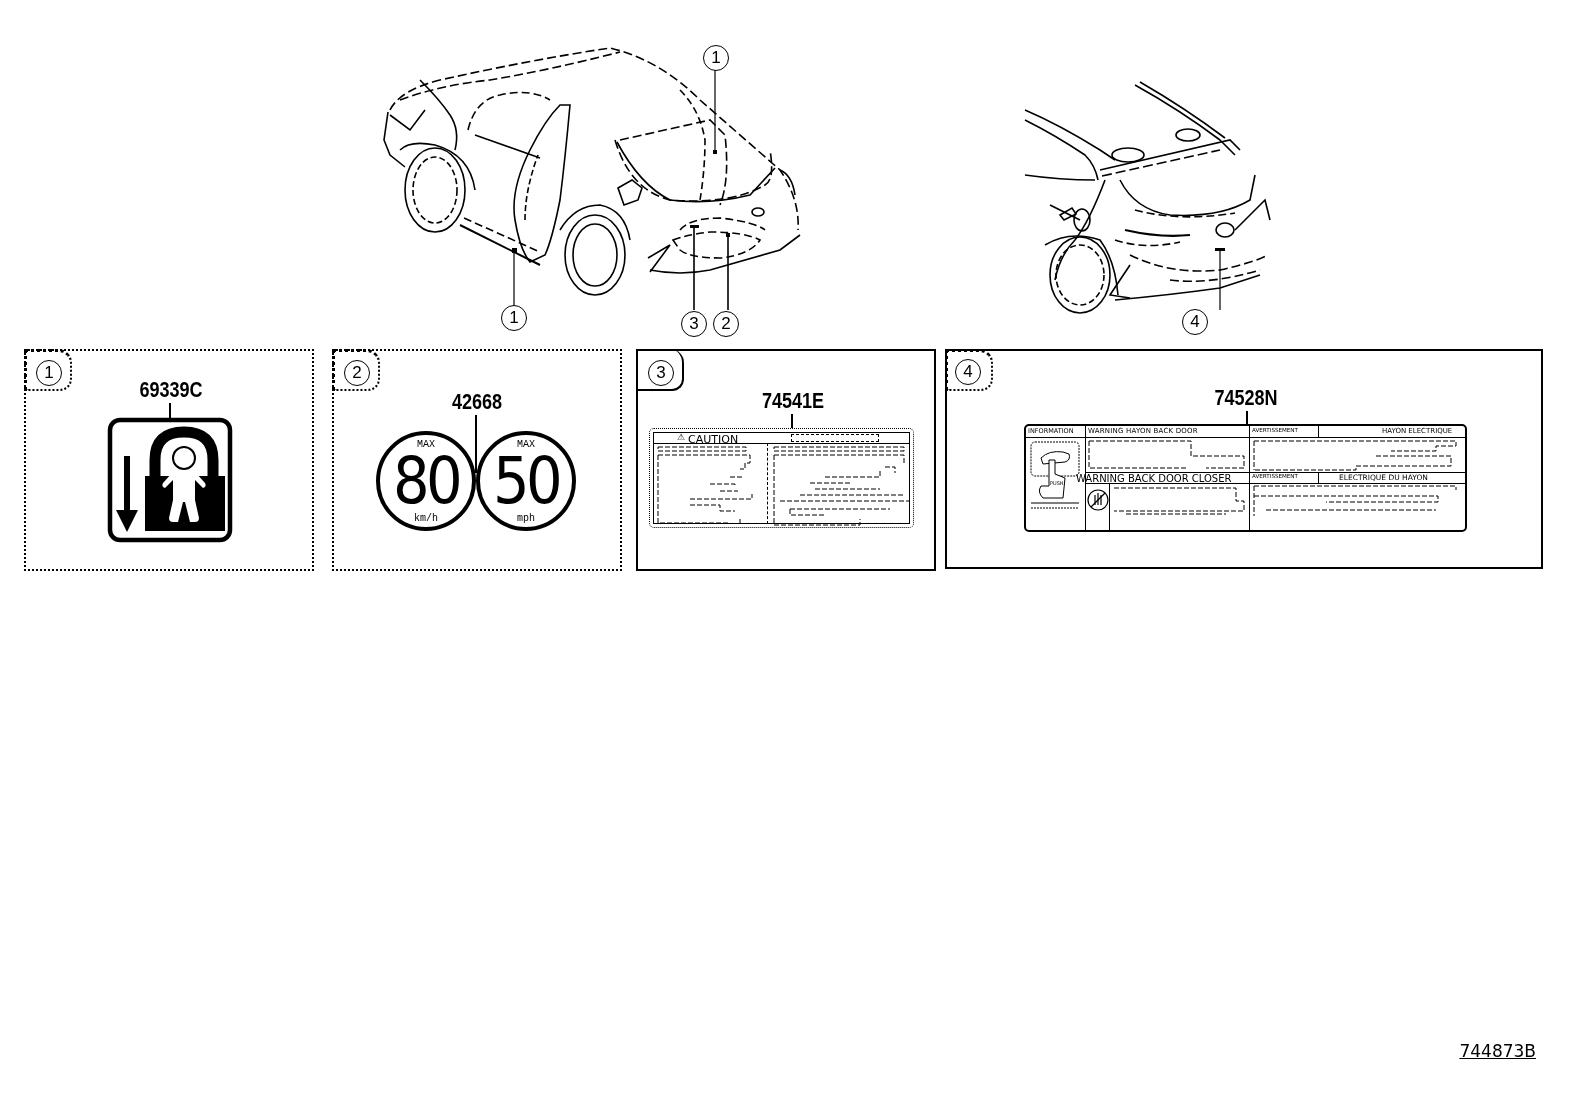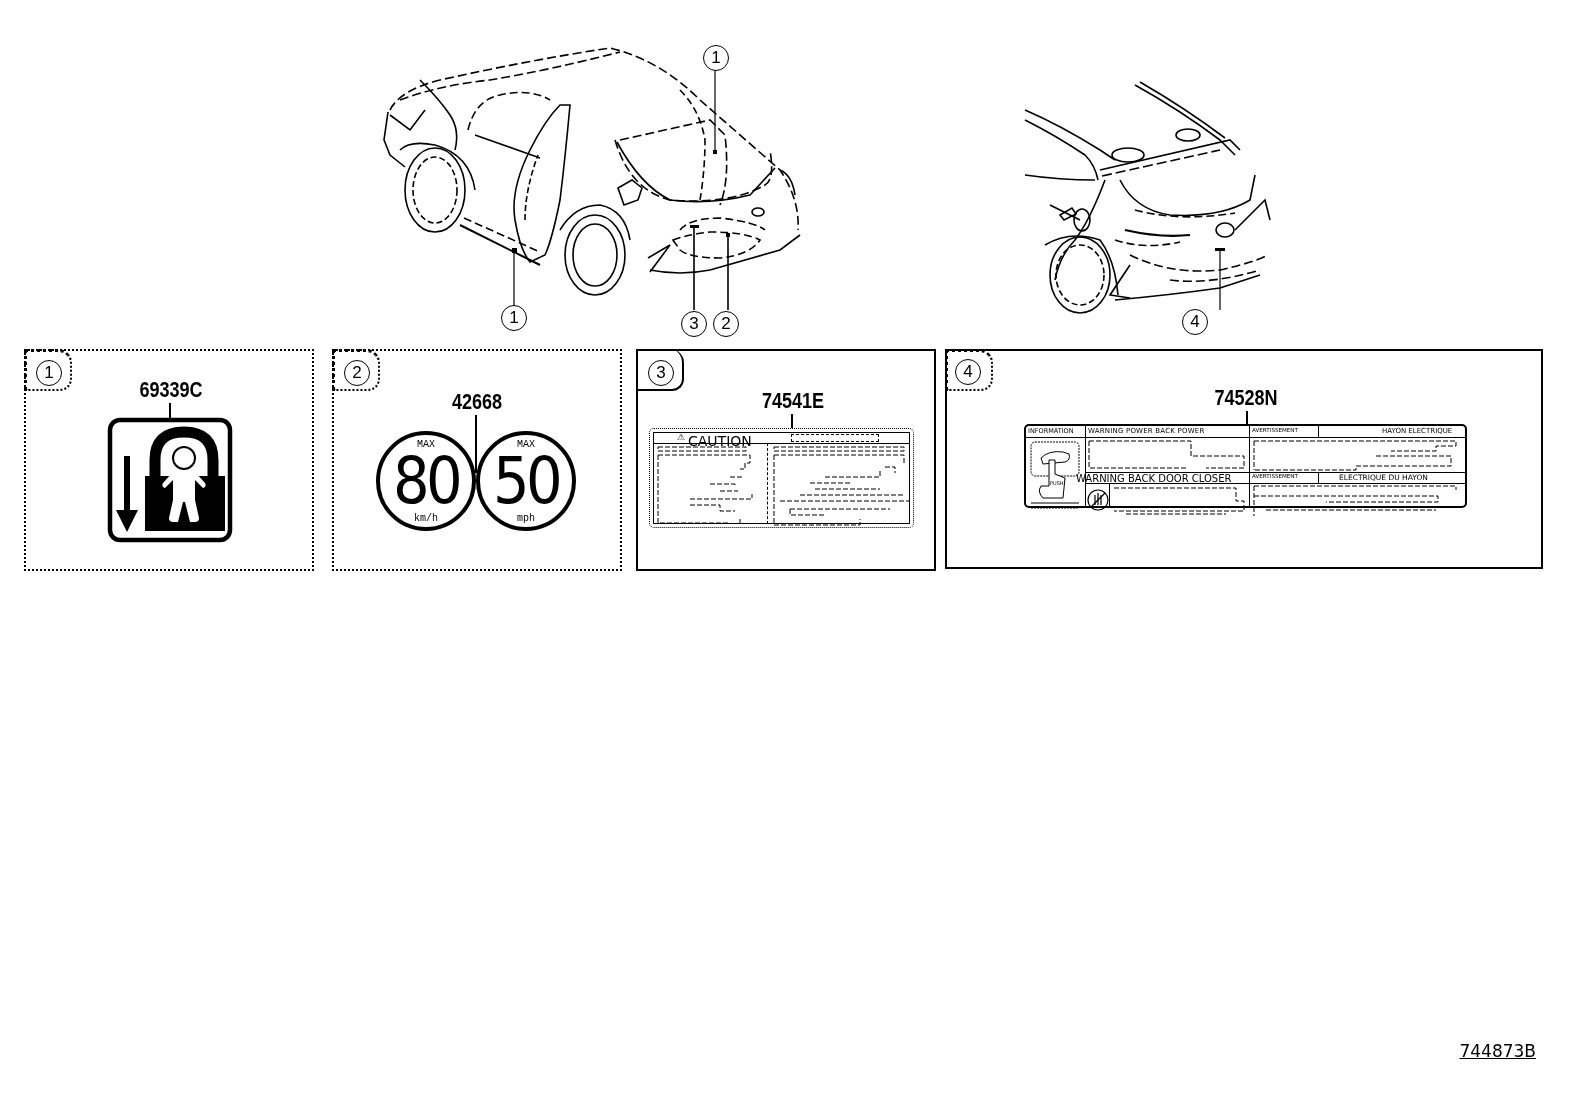--- a/index.html
+++ b/index.html
@@ -175,53 +175,53 @@
   <div class="tab"></div>
   <div class="circle-num" style="left:10px;top:9px;">3</div>
   <div class="part-no" style="left:110px;top:37px;width:90px;">74541E</div>
   <div class="leader" style="left:153px;top:63px;height:14px;"></div>
 
   <div class="abs" style="left:11px;top:77px;width:265px;height:100px;border:1.8px dotted #000;border-radius:5px;box-sizing:border-box;">
     <div class="abs" style="left:3px;right:3px;top:3px;bottom:3px;border:1px solid #000;"></div>
     <div class="abs" style="left:3px;right:3px;top:14px;height:0;border-top:1px solid #000;"></div>
     <div class="abs" style="left:117px;top:14px;bottom:3px;width:0;border-left:1px dashed #000;"></div>
     <div class="abs" style="left:27px;top:3px;font-size:9px;line-height:11px;">⚠</div>
-    <div class="lbl-small" style="left:38px;top:4px;font-size:14px;">CAUTION</div>
+    <div class="lbl-small" style="left:38px;top:4px;font-size:11px;">CAUTION</div>
     <div class="abs" style="left:141px;top:5px;width:86px;height:6px;border:1px dashed #000;"></div>
     <svg style="left:0;top:0;" width="265" height="100" viewBox="0 0 265 100" fill="none" stroke="#000" stroke-width="1" stroke-dasharray="5 2">
       <rect x="8" y="18" width="88" height="4"></rect>
       <path d="M8 26 H100 V34 H95 V40 H90"></path>
       <path d="M8 26 V96"></path>
       <path d="M80 48 H92 M60 55 H85 V58 M70 62 H88 M40 70 H102 V65 M40 76 H70 V82 H85 M10 94 H80 M90 90 V96"></path>
       <rect x="124" y="18" width="130" height="4"></rect>
       <path d="M124 26 H254 V34 M235 38 H245 V44 M175 48 H230 V40 M160 54 H200 M165 60 H230 M150 66 H255 M130 72 H260 M140 80 H240 M140 80 V86 H175 M124 96 H210 V90 M124 26 V96"></path>
     </svg>
   </div>
 </div>
 
 <div class="panel solid" style="left:945px;top:349px;width:598px;height:220px;">
   <div class="tab" style="border-style:dotted;"></div>
   <div class="circle-num" style="left:8px;top:8px;">4</div>
   <div class="part-no" style="left:254px;top:34px;width:90px;">74528N</div>
   <div class="leader" style="left:299px;top:60px;height:14px;"></div>
 
-  <div class="abs" style="left:77px;top:73px;width:443px;height:84px;border:2px solid #000;border-radius:5px;box-sizing:border-box;">
+  <div class="abs" style="left:77px;top:73px;width:443px;height:108px;border:2px solid #000;border-radius:5px;box-sizing:border-box;">
 
     <div class="abs" style="left:59px;top:0;bottom:0;border-left:1px solid #000;"></div>
     <div class="abs" style="left:223px;top:0;bottom:0;border-left:1px solid #000;"></div>
     <div class="abs" style="left:0;width:59px;top:11px;border-top:1px solid #000;"></div>
     <div class="abs" style="left:59px;right:0;top:11px;border-top:1px solid #000;"></div>
     <div class="abs" style="left:59px;right:0;top:46px;border-top:1px solid #000;"></div>
     <div class="abs" style="left:59px;right:0;top:57px;border-top:1px solid #000;"></div>
     <div class="abs" style="left:292px;top:0;height:11px;border-left:1px solid #000;"></div>
     <div class="abs" style="left:292px;top:46px;height:11px;border-left:1px solid #000;"></div>
     <div class="abs" style="left:83px;top:57px;bottom:0;border-left:1px solid #000;"></div>
 
     <div class="lbl-small" style="left:2px;top:1px;font-size:6.5px;">INFORMATION</div>
-    <div class="lbl-small" style="left:62px;top:1px;font-size:7px;letter-spacing:0.2px;">WARNING POWER BACK POWER</div>
+    <div class="lbl-small" style="left:62px;top:1px;font-size:7px;letter-spacing:0.2px;">WARNING HAYON BACK DOOR</div>
     <div class="lbl-small" style="left:226px;top:1px;font-size:5.6px;">AVERTISSEMENT</div>
     <div class="lbl-small" style="left:328px;top:1px;font-size:7px;padding-left:28px;">HAYON ELECTRIQUE</div>
     <div class="lbl-small" style="left:50px;top:47px;font-size:10px;">WARNING BACK DOOR CLOSER</div>
     <div class="lbl-small" style="left:226px;top:47px;font-size:5.6px;">AVERTISSEMENT</div>
     <div class="lbl-small" style="left:313px;top:47px;font-size:7.5px;">ELECTRIQUE DU HAYON</div>
 
     <svg style="left:3px;top:14px;" width="54" height="74" viewBox="0 0 54 74" fill="none" stroke="#000" stroke-width="1">
       <rect x="2" y="2" width="48" height="34" rx="4" stroke-dasharray="2 1"></rect>
       <path d="M12 18 Q20 10 34 12 L40 14 Q42 20 36 22 L14 24 Z" fill="#fff"></path>
       <path d="M20 20 L20 46 L12 46 Q8 52 14 58 L34 58 L36 38 L26 34 L26 20 Z" fill="#fff"></path>

